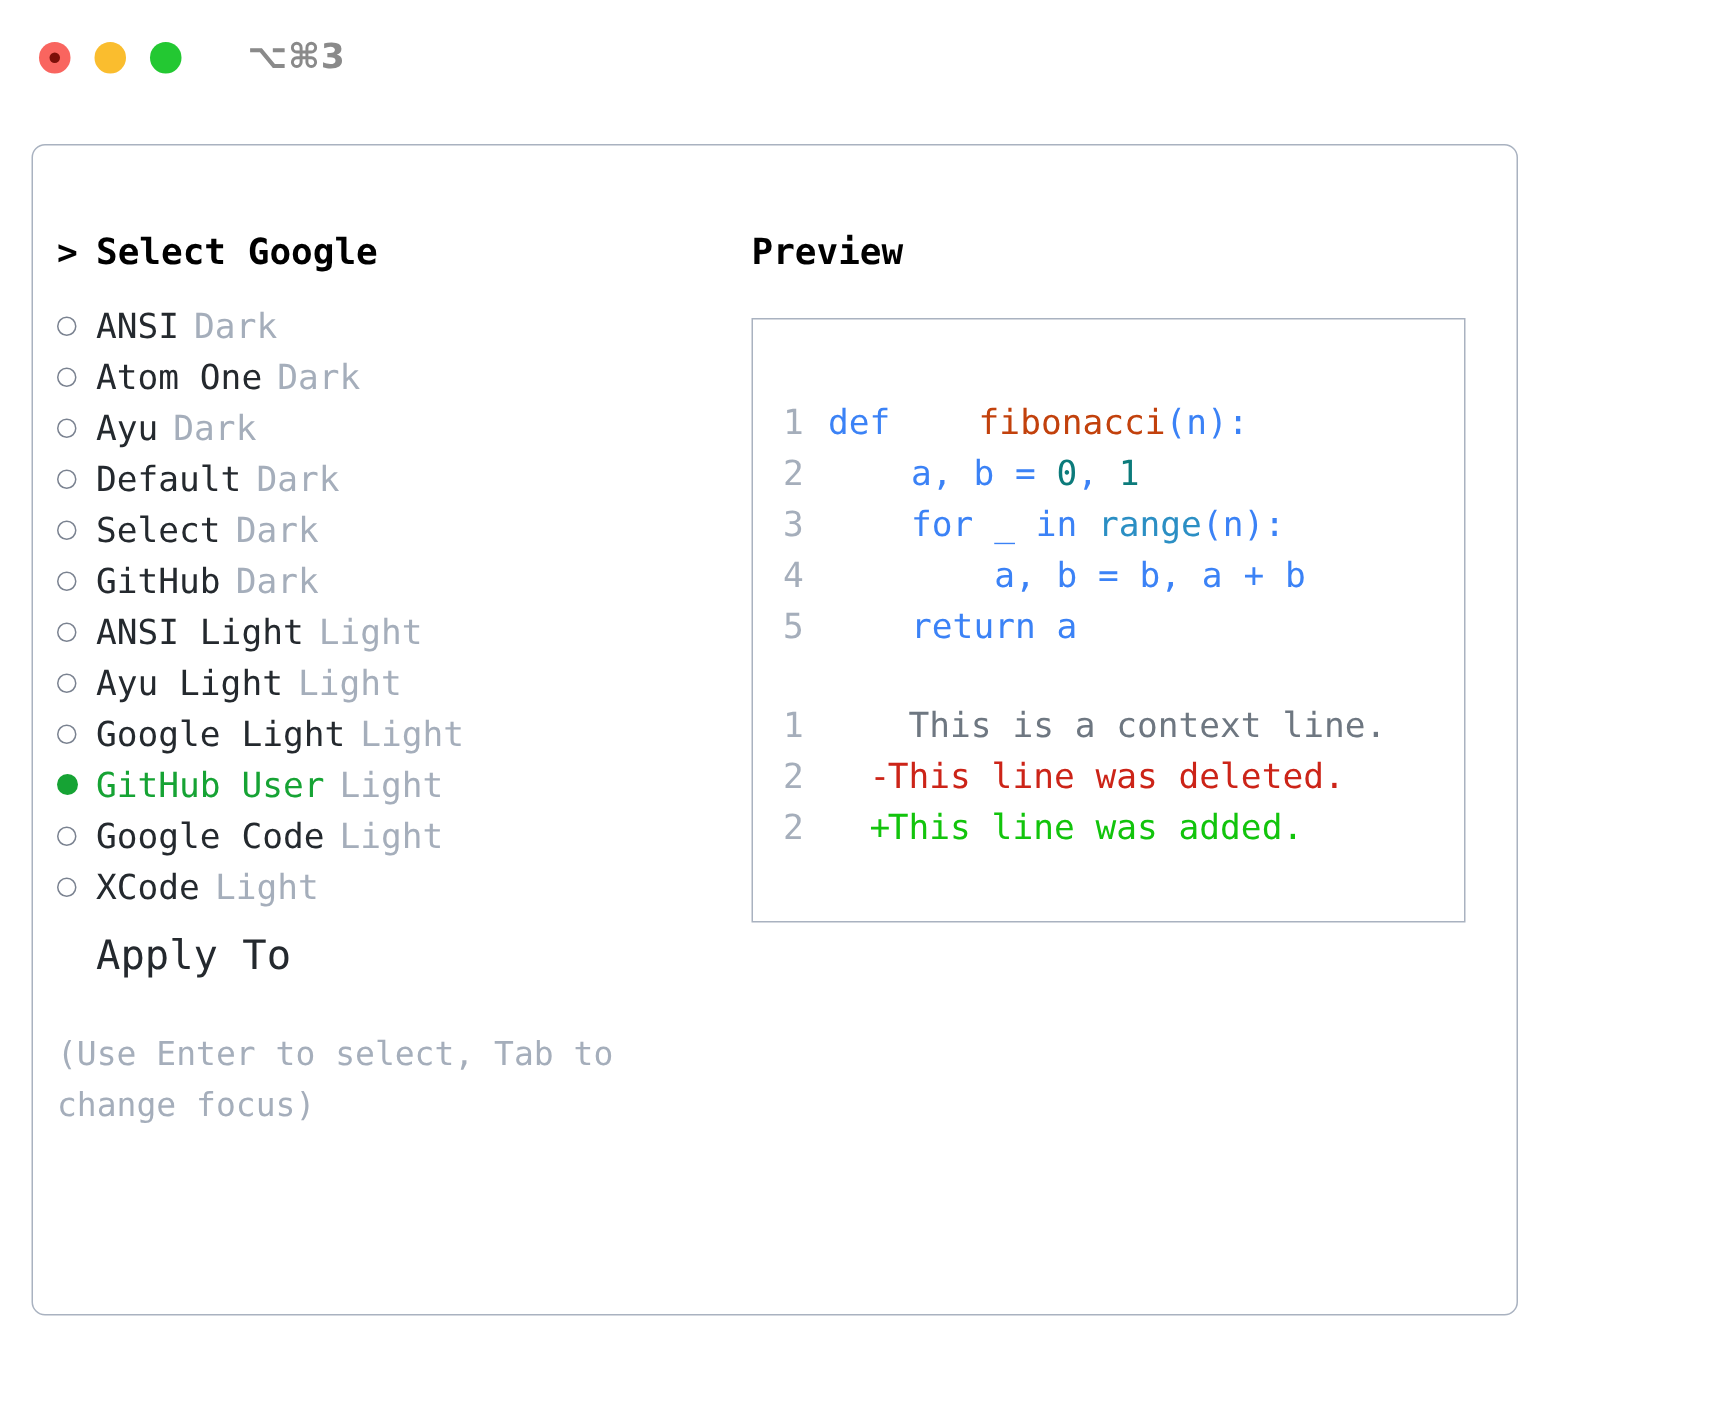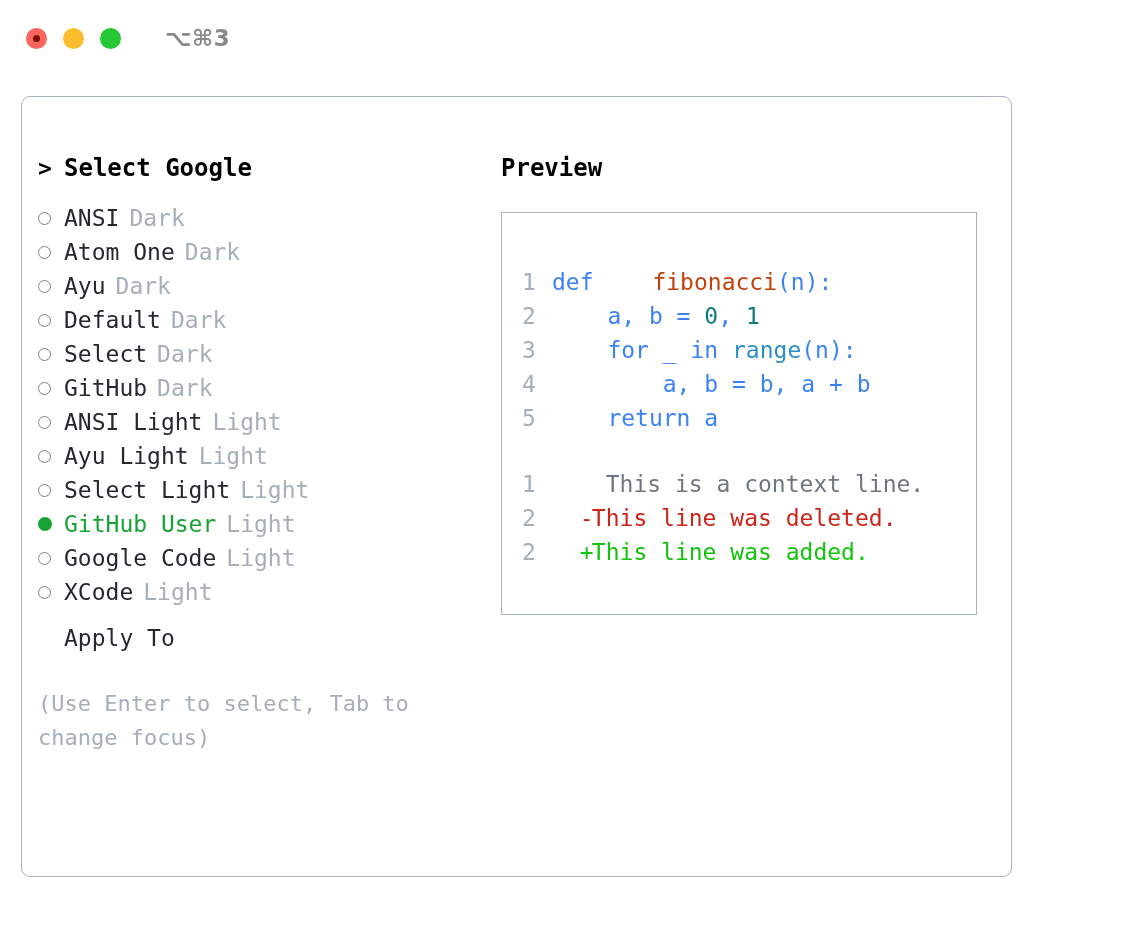--- a/index.html
+++ b/index.html
@@ -152,21 +152,21 @@
     font-weight: bold;
     color: #000000;
   }
   .label { color: #24292e; margin-top: 16px; }
   .label.selected { color: #16a334; }
   .suffix {
     color: #a5aebb;
     margin-left: 10px;
   }
   .section-title {
-    font-size: 23px;
+    font-size: 27px;
     line-height: 34px;
     color: #24292e;
     padding-left: 26px;
     white-space: pre;
   }
   .spacer-28 { height: 28px; }
 
   .hint {
     margin-top: 32px;
     font-size: 22px;
@@ -256,21 +256,21 @@
 
         <div id="theme-items">
             <div class="list-line"><span class="marker"><span class="ring"></span></span><span class="label">ANSI</span><span class="suffix">Dark</span></div>
             <div class="list-line"><span class="marker"><span class="ring"></span></span><span class="label">Atom One</span><span class="suffix">Dark</span></div>
             <div class="list-line"><span class="marker"><span class="ring"></span></span><span class="label">Ayu</span><span class="suffix">Dark</span></div>
             <div class="list-line"><span class="marker"><span class="ring"></span></span><span class="label">Default</span><span class="suffix">Dark</span></div>
             <div class="list-line"><span class="marker"><span class="ring"></span></span><span class="label">Select</span><span class="suffix">Dark</span></div>
             <div class="list-line"><span class="marker"><span class="ring"></span></span><span class="label">GitHub</span><span class="suffix">Dark</span></div>
             <div class="list-line"><span class="marker"><span class="ring"></span></span><span class="label">ANSI Light</span><span class="suffix">Light</span></div>
             <div class="list-line"><span class="marker"><span class="ring"></span></span><span class="label">Ayu Light</span><span class="suffix">Light</span></div>
-            <div class="list-line"><span class="marker"><span class="ring"></span></span><span class="label">Select Light</span><span class="suffix">Light</span></div>
+            <div class="list-line"><span class="marker"><span class="ring"></span></span><span class="label">Google Light</span><span class="suffix">Light</span></div>
             <div class="list-line"><span class="marker"><span class="dot"></span></span><span class="label selected">GitHub User</span><span class="suffix">Light</span></div>
             <div class="list-line"><span class="marker"><span class="ring"></span></span><span class="label">Google Code</span><span class="suffix">Light</span></div>
             <div class="list-line"><span class="marker"><span class="ring"></span></span><span class="label">XCode</span><span class="suffix">Light</span></div>
           </div>
 
         <div class="spacer-28"></div>
 
         <div class="section-title">Apply To</div>
 
 

